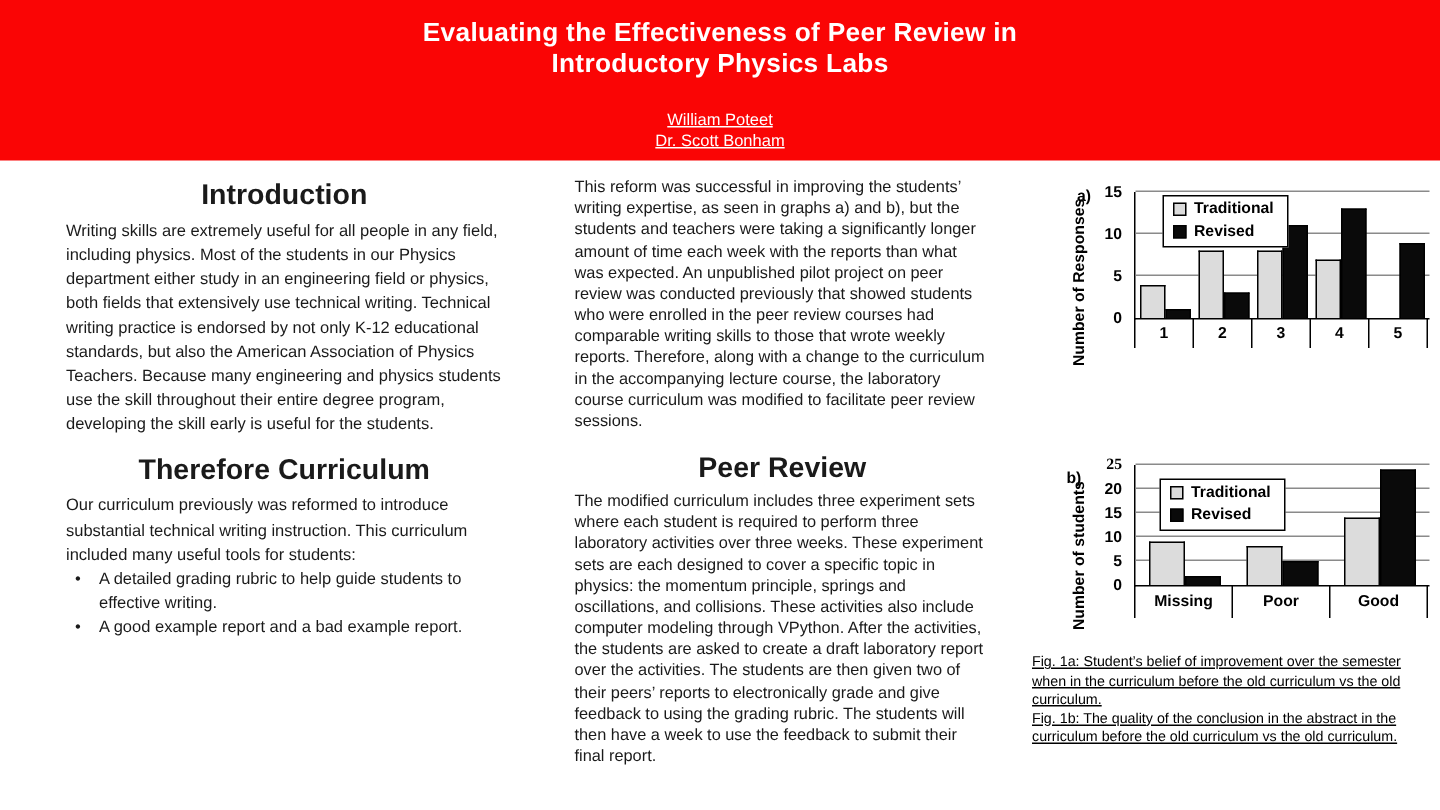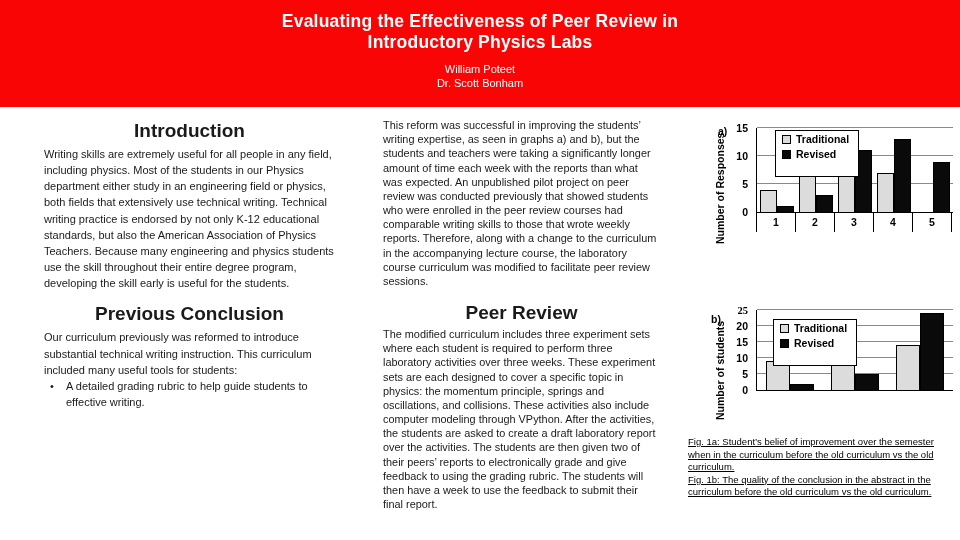--- a/index.html
+++ b/index.html
@@ -6,21 +6,21 @@
   .poster {
     position:relative; width:960px; height:540px; background:#ffffff;
     font-family:"Liberation Sans", sans-serif; color:#1a1a1a; overflow:hidden;
   }
   
   .header {
     position:absolute; left:0; top:0; width:960px; height:107px;
     background:#fa0505; color:#ffffff; text-align:center;
   }
   .title { font-size:17.5px; font-weight:bold; line-height:21px; padding-top:11px; letter-spacing:.2px; }
-  .authors { font-size:11px; line-height:14px; margin-top:9px; }
+  .authors { font-size:11px; line-height:14px; margin-top:20px;text-decoration:underline; }
 
   
   .sec-heading { text-align:center; font-size:19px; font-weight:bold; margin:0 0 4px 0; line-height:22px; }
   #col1 { position:absolute; left:44px; top:120px; width:291px; font-size:11px; }
   #col1 .body-text { line-height:1.47; }
   #col1 .section2 { margin-top:12px; }
   #col1 ul { margin:0; padding:0; list-style:none; }
   #col1 li { position:relative; padding-left:22px; line-height:1.47; }
   #col1 li::before { content:"\2022"; position:absolute; left:6px; }
 
@@ -49,21 +49,21 @@
   #chart-a .plot { height:84px; }
   #chart-b .plot { height:80px; }
   .gridline { position:absolute; left:0; right:0; height:1px; background:#8a8a8a; }
   .bars { position:absolute; left:0; right:0; top:0; bottom:0; display:flex; z-index:1; }
   .bargroup { flex:1; display:flex; align-items:flex-end; justify-content:center; }
   .bar { width:17px; border:1px solid #000; border-bottom:none; box-sizing:border-box; }
   #chart-b .bar { width:24px; }
   .bar.zero { border:none; background:transparent !important; }
   .legend {
     position:absolute; z-index:2; background:#fff; border:1.5px solid #000;
-    padding:3px 9px 16px 6px; display:flex; flex-direction:column; gap:4px;
+    padding:3px 9px 4px 6px; display:flex; flex-direction:column; gap:4px;
   }
   #chart-a .legend { left:18px; top:2px; }
   #chart-b .legend { left:16px; top:9px; }
   .legend-item { display:flex; align-items:center; gap:5px; font-size:10.5px; line-height:11px; }
   .swatch { width:9px; height:9px; border:1px solid #000; box-sizing:border-box; flex:0 0 auto; }
   .xcats { position:absolute; left:58px; width:196px; display:flex; border-left:1px solid #000; box-sizing:border-box; }
   #chart-a .xcats { top:94px; height:20px; }
   #chart-b .xcats { top:90px; height:22px; }
   .xcat { flex:1; border-right:1px solid #000; display:flex; align-items:center; justify-content:center; font-size:10.5px; }
   .xlab { position:absolute; left:58px; width:196px; border-left:1px solid #000; border-right:1px solid #000; box-sizing:border-box; display:flex; align-items:center; justify-content:center; font-size:10.5px; }
@@ -87,24 +87,25 @@
     <div class="authors">
       <div>William Poteet</div>
       <div>Dr. Scott Bonham</div>
     </div>
   </div>
 
   <div id="col1">
     <div class="sec-heading">Introduction</div>
     <div class="body-text">Writing skills are extremely useful for all people in any field, including physics.  Most of the students in our Physics department either study in an engineering field or physics, both fields that extensively use technical writing.  Technical writing practice is endorsed by not only K-12 educational standards, but also the American Association of Physics Teachers.  Because many engineering and physics students use the skill throughout their entire degree program, developing the skill early is useful for the students.</div>
     <div class="section2">
-      <div class="sec-heading">Previous Conclusion</div>
+      <div class="sec-heading">Therefore Curriculum</div>
       <div class="body-text">Our curriculum previously was reformed to introduce substantial technical writing instruction.  This curriculum included many useful tools for students:</div>
       <ul>
         <li>A detailed grading rubric to help guide students to effective writing.</li>
+        <li>A good example report and a bad example report.</li>
       </ul>
     </div>
   </div>
 
   <div id="col2">
     <div class="body-text">This reform was successful in improving the students’ writing expertise, as seen in graphs a) and b), but the students and teachers were taking a significantly longer amount of time each week with the reports than what was expected. An unpublished pilot project on peer review was conducted previously that showed students who were enrolled in the peer review courses had comparable writing skills to those that wrote weekly reports.  Therefore, along with a change to the curriculum in the accompanying lecture course, the laboratory course curriculum was modified to facilitate peer review sessions.</div>
     <div class="sec-heading">Peer Review</div>
     <div class="body-text">The modified curriculum includes three experiment sets where each student is required to perform three laboratory activities over three weeks.   These experiment sets are each designed to cover a specific topic in physics: the momentum principle, springs and oscillations, and collisions.  These activities also include computer modeling through VPython.  After the activities, the students are asked to create a draft laboratory report over the activities.  The students are then given two of their peers’ reports to electronically grade and give feedback to using the grading rubric.  The students will then have a week to use the feedback to submit their final report.</div>
   </div>
 
@@ -198,20 +199,25 @@
             <div class="swatch" style="background: rgb(10, 10, 10);"></div>
             <span>Revised</span>
           </div>
         </div>
     <div class="gridline" style="bottom: 20%;"></div>
         <div class="gridline" style="bottom: 40%;"></div>
         <div class="gridline" style="bottom: 60%;"></div>
         <div class="gridline" style="bottom: 80%;"></div>
         <div class="gridline" style="bottom: 100%;"></div>
       </div>
+    <div class="xcats">
+        <div class="xcat">Missing</div>
+        <div class="xcat">Poor</div>
+        <div class="xcat">Good</div>
+      </div>
   </div>
 
   <div id="captions">
     <p>Fig. 1a: Student’s belief of improvement over the semester when in the curriculum before the old curriculum vs the old curriculum.</p>
     <p>Fig. 1b: The quality of the conclusion in the abstract in the curriculum before the old curriculum vs the old curriculum.</p>
   </div>
 
 </div>
 
 </body></html>

